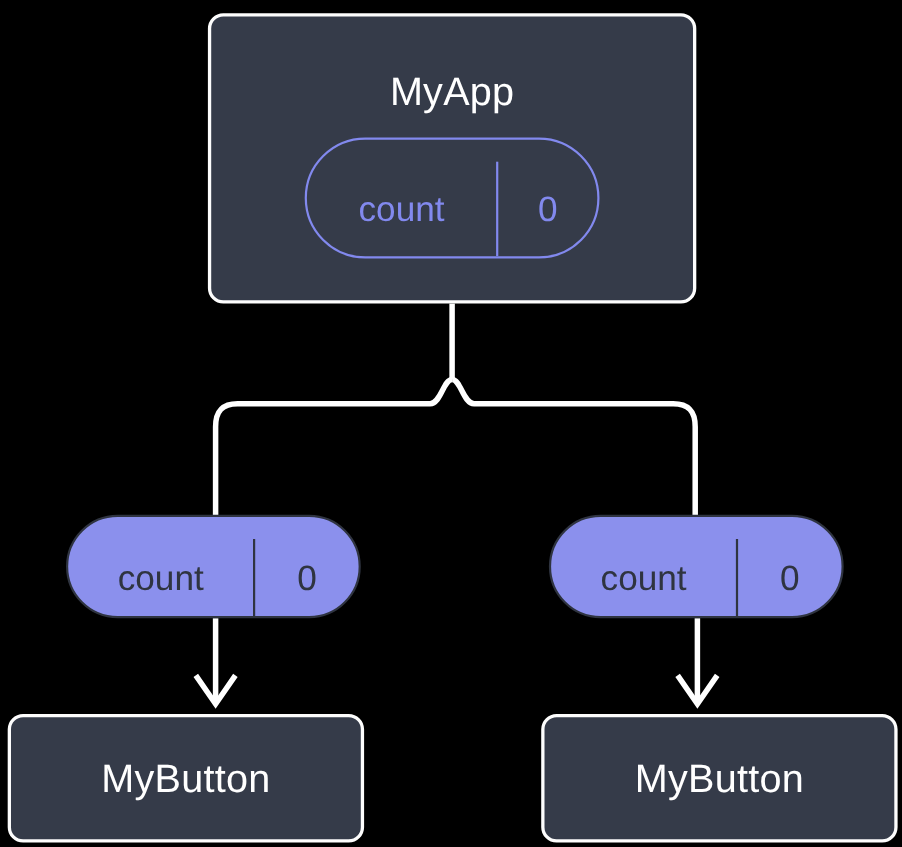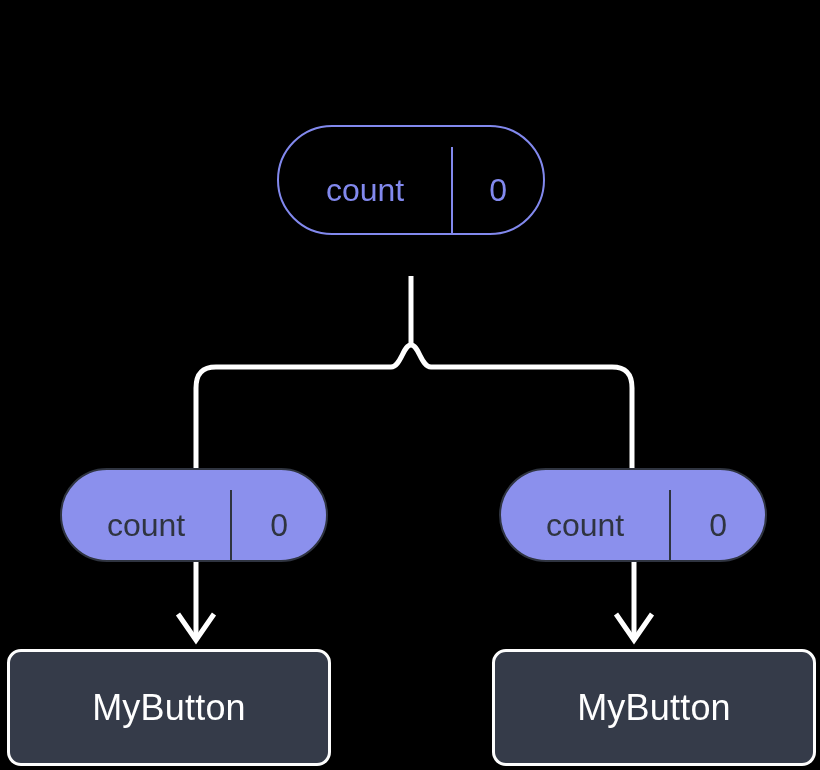--- a/index.html
+++ b/index.html
@@ -149,20 +149,23 @@
 
     <path d="M 411 345 C 419 345 421 367 431 367 L 612 367 C 626 367 632 374 632 388 L 632 470" fill="none" stroke="#ffffff" stroke-width="5" stroke-linecap="butt"></path>
 
     <path d="M 196 562 L 196 636" fill="none" stroke="#ffffff" stroke-width="5"></path>
     <path d="M 178 614 L 196 640 L 214 614" fill="none" stroke="#ffffff" stroke-width="5" stroke-linecap="butt" stroke-linejoin="miter"></path>
 
     <path d="M 634 562 L 634 636" fill="none" stroke="#ffffff" stroke-width="5"></path>
     <path d="M 616 614 L 634 640 L 652 614" fill="none" stroke="#ffffff" stroke-width="5" stroke-linecap="butt" stroke-linejoin="miter"></path>
   </svg>
 
+  <div class="node-box" id="node-myapp">
+    <div class="node-title">MyApp</div>
+  </div>
 
   <div class="pill pill-outline" id="pill-myapp">
     <div class="cell cell-key">count</div>
     <div class="cell cell-val">0</div>
   </div>
 
   <div class="pill pill-filled" id="pill-left">
     <div class="cell cell-key">count</div>
     <div class="cell cell-val">0</div>
   </div>

